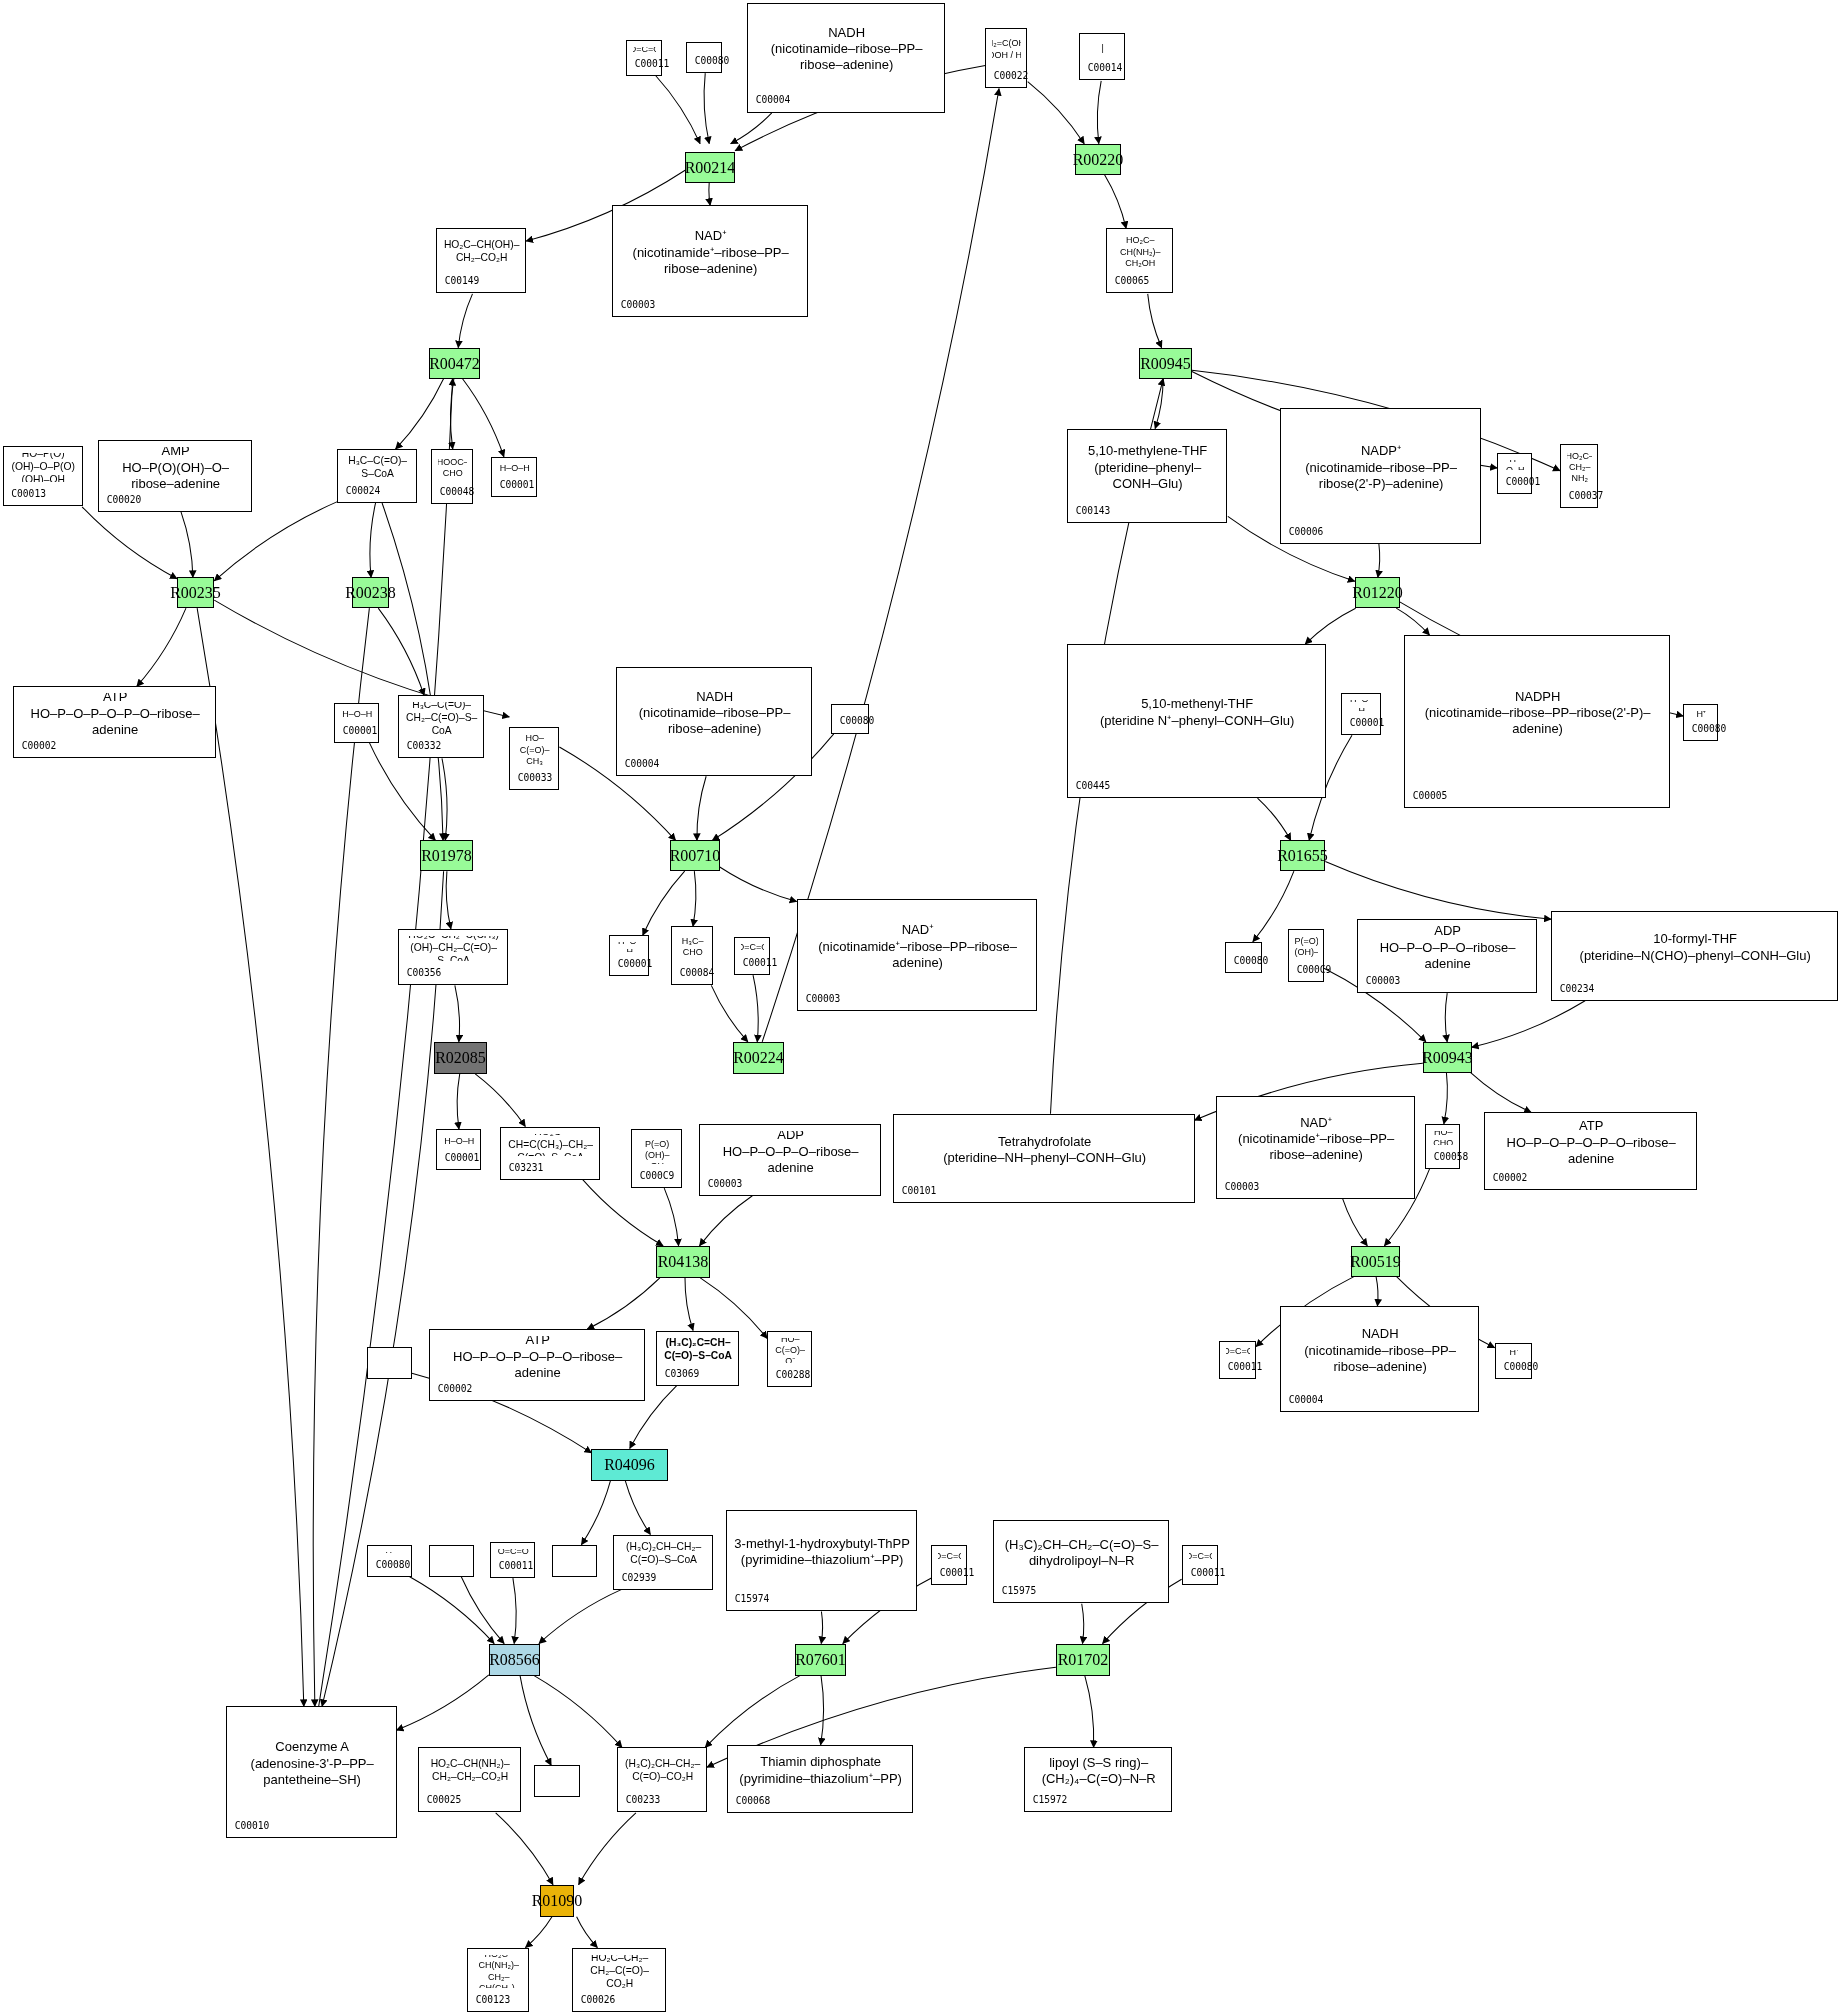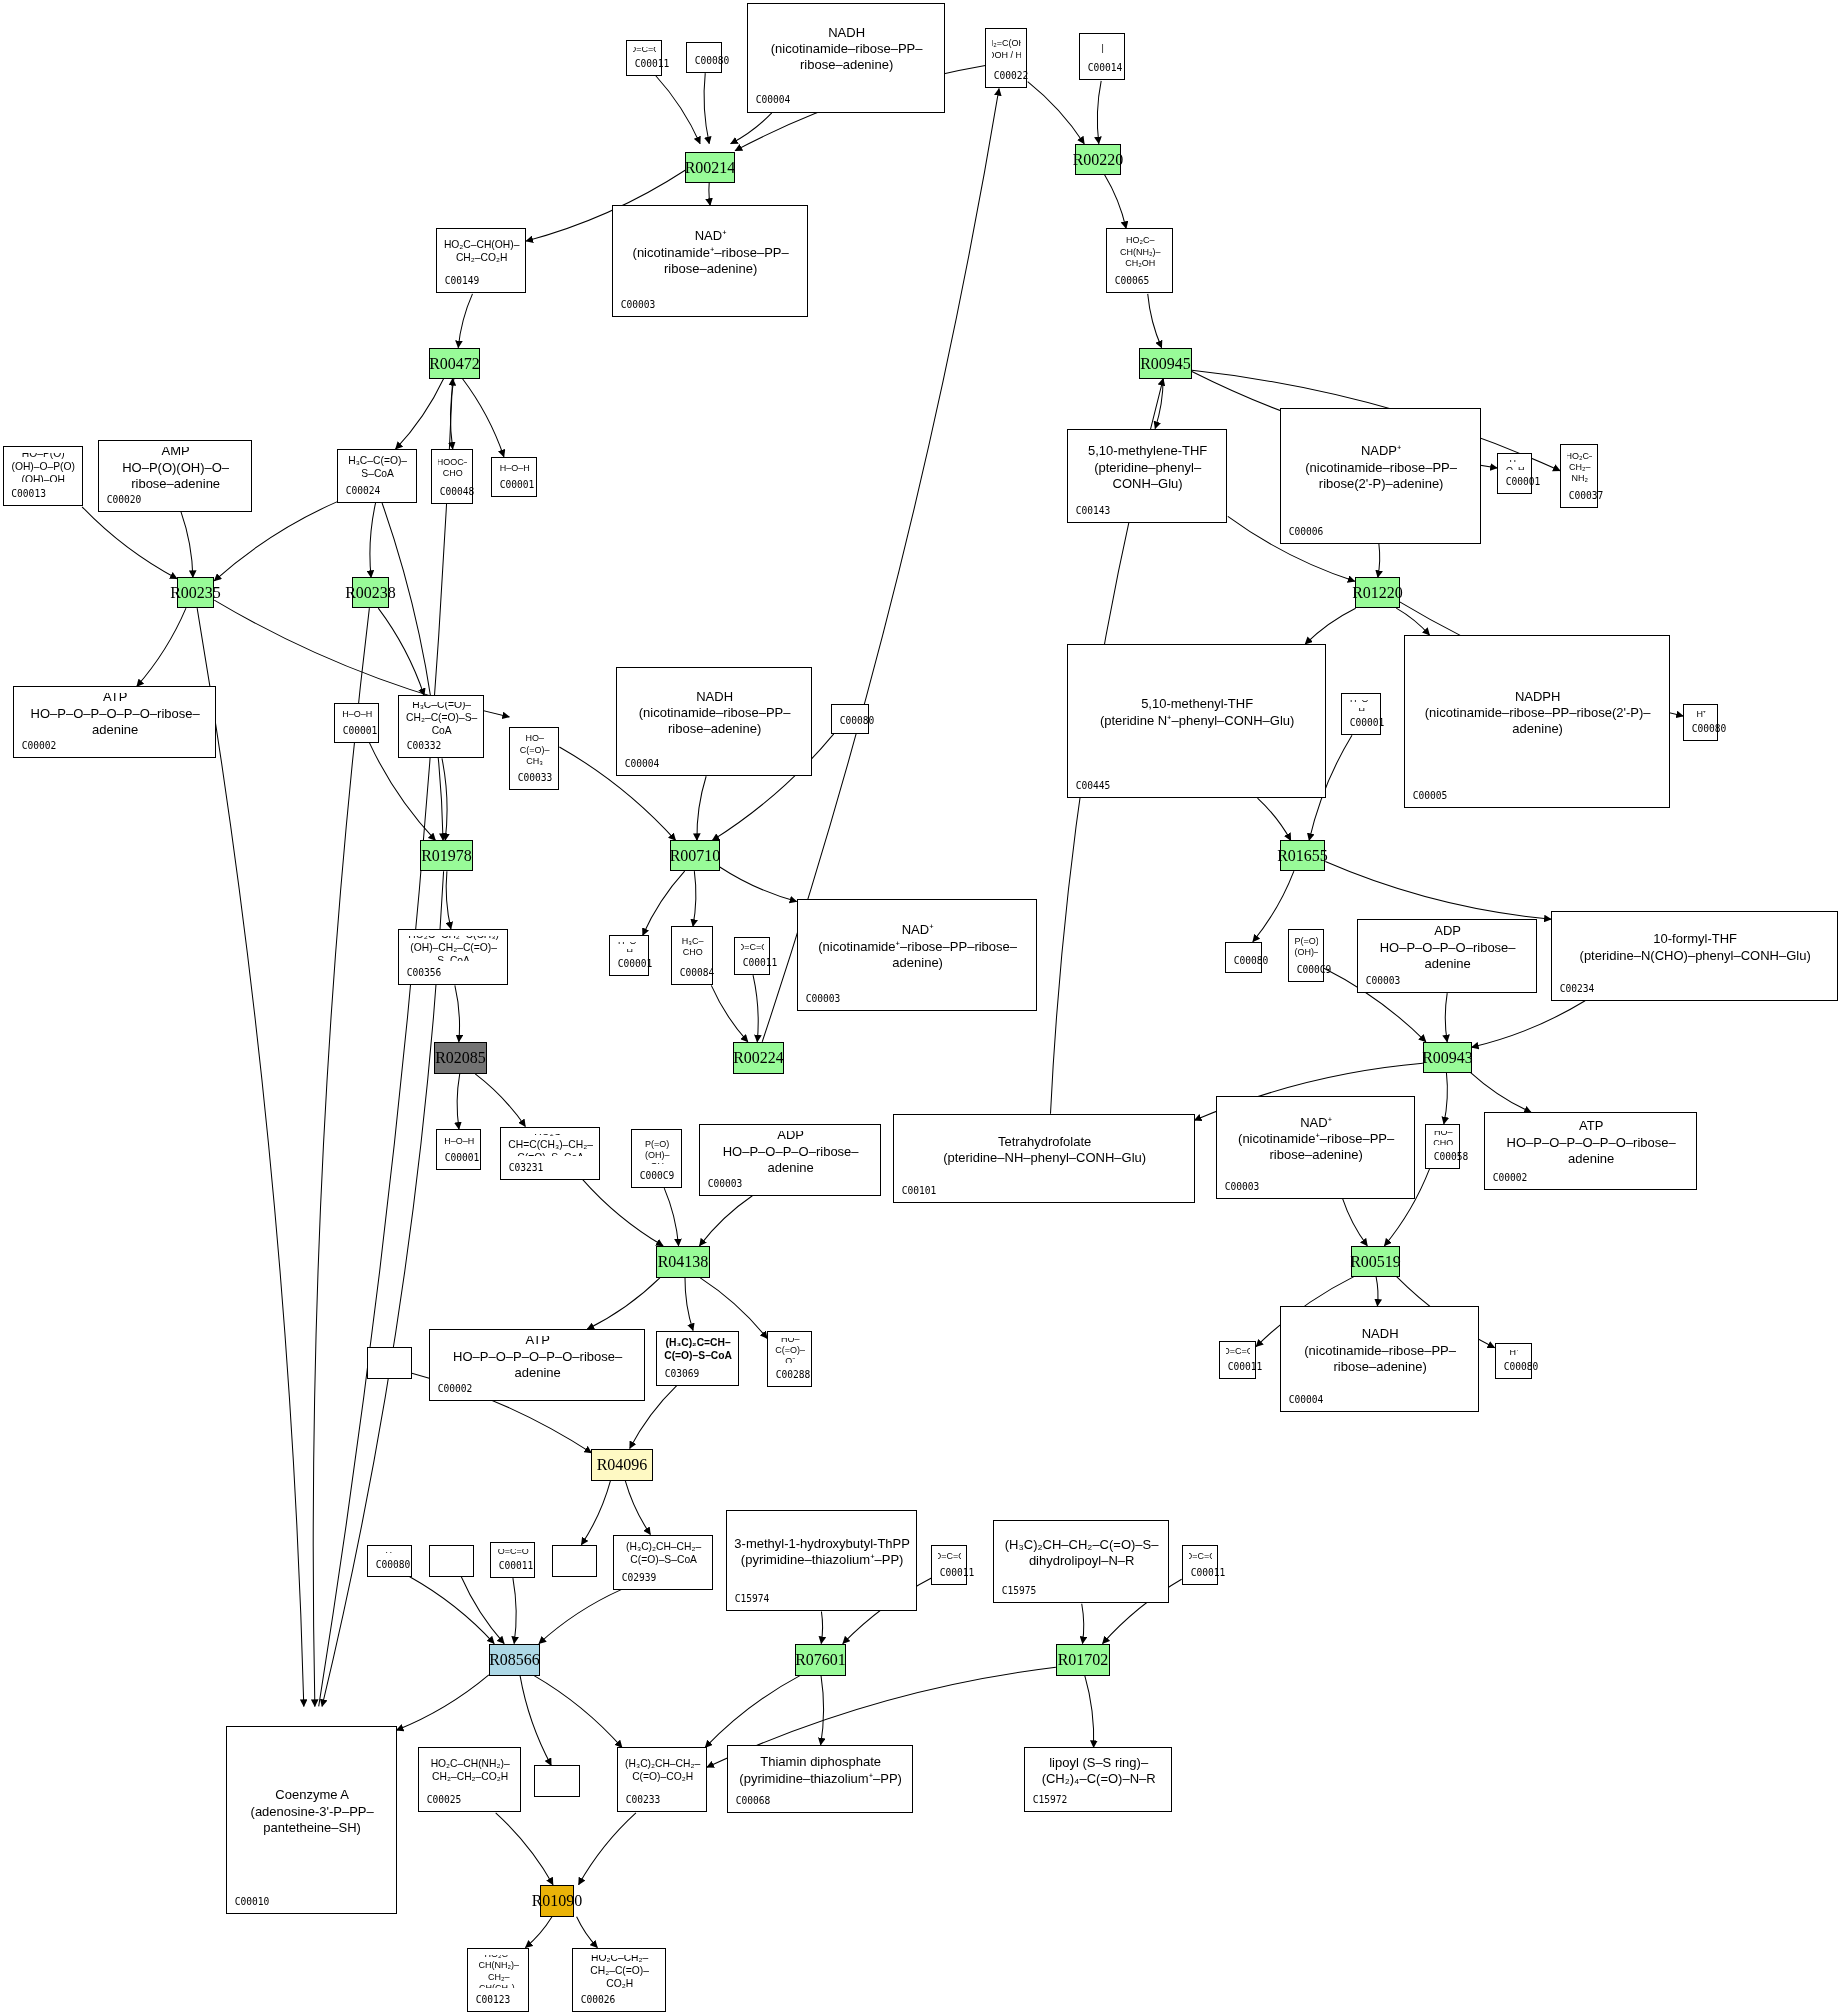--- a/index.html
+++ b/index.html
@@ -132,21 +132,21 @@
     <div class="node rxn" style="left: 352px; top: 577px; width: 37px; height: 31px; background: rgb(152, 251, 152);">R00238</div>
     <div class="node rxn" style="left: 1355px; top: 577px; width: 45px; height: 31px; background: rgb(152, 251, 152);">R01220</div>
     <div class="node rxn" style="left: 420px; top: 840px; width: 53px; height: 31px; background: rgb(152, 251, 152);">R01978</div>
     <div class="node rxn" style="left: 670px; top: 840px; width: 50px; height: 31px; background: rgb(152, 251, 152);">R00710</div>
     <div class="node rxn" style="left: 1280px; top: 840px; width: 45px; height: 31px; background: rgb(152, 251, 152);">R01655</div>
     <div class="node rxn" style="left: 434px; top: 1042px; width: 53px; height: 32px; background: #737373;">R02085</div>
     <div class="node rxn" style="left: 733px; top: 1042px; width: 51px; height: 32px; background: rgb(152, 251, 152);">R00224</div>
     <div class="node rxn" style="left: 1423px; top: 1042px; width: 49px; height: 31px; background: rgb(152, 251, 152);">R00943</div>
     <div class="node rxn" style="left: 656px; top: 1246px; width: 54px; height: 32px; background: rgb(152, 251, 152);">R04138</div>
     <div class="node rxn" style="left: 1351px; top: 1246px; width: 49px; height: 31px; background: rgb(152, 251, 152);">R00519</div>
-    <div class="node rxn" style="left: 591px; top: 1449px; width: 62px; height: 32px; background: #fef9c3; text-align: right;">R04096</div>
+    <div class="node rxn" style="left: 591px; top: 1449px; width: 77px; height: 32px; background: #5eead4; text-align: right;">R04096</div>
     <div class="node rxn" style="left: 489px; top: 1644px; width: 51px; height: 32px; background: rgb(173, 216, 230);">R08566</div>
     <div class="node rxn" style="left: 795px; top: 1644px; width: 51px; height: 32px; background: rgb(152, 251, 152);">R07601</div>
     <div class="node rxn" style="left: 1056px; top: 1644px; width: 54px; height: 32px; background: rgb(152, 251, 152);">R01702</div>
     <div class="node rxn" style="left: 540px; top: 1885px; width: 34px; height: 32px; background: #eab308;">R01090</div>
     <div class="node cpd" style="left: 626px; top: 40px; width: 36px; height: 36px;">
       <div class="struct" style="font-size: 9px;">O=C=O</div>
       <div class="cid">C00011</div>
     </div>
     <div class="node cpd" style="left: 686px; top: 42px; width: 36px; height: 31px;">
       <div class="struct" style="font-size: 9px;">H⁺</div>
@@ -398,21 +398,21 @@
       <div class="cid">C02939</div>
     </div>
     <div class="node cpd" style="left: 931px; top: 1545px; width: 36px; height: 40px;">
       <div class="struct" style="font-size: 9px;">O=C=O</div>
       <div class="cid">C00011</div>
     </div>
     <div class="node cpd" style="left: 1182px; top: 1545px; width: 36px; height: 40px;">
       <div class="struct" style="font-size: 9px;">O=C=O</div>
       <div class="cid">C00011</div>
     </div>
-    <div class="node cpd" style="left: 226px; top: 1706px; width: 171px; height: 188px; margin-top: 20px;">
+    <div class="node cpd" style="left: 226px; top: 1706px; width: 171px; height: 132px;">
       <div class="struct">Coenzyme A
 (adenosine-3'-P–PP–pantetheine–SH)</div>
       <div class="cid">C00010</div>
     </div>
     <div class="node cpd" style="left: 418px; top: 1747px; width: 103px; height: 65px;">
       <div class="struct" style="font-size: 10.3px;">HO₂C–CH(NH₂)–CH₂–CH₂–CO₂H</div>
       <div class="cid">C00025</div>
     </div>
     <div class="node cpd" style="left: 534px; top: 1765px; width: 46px; height: 32px;">
       <div class="struct" style="font-size: 9px;"></div>

